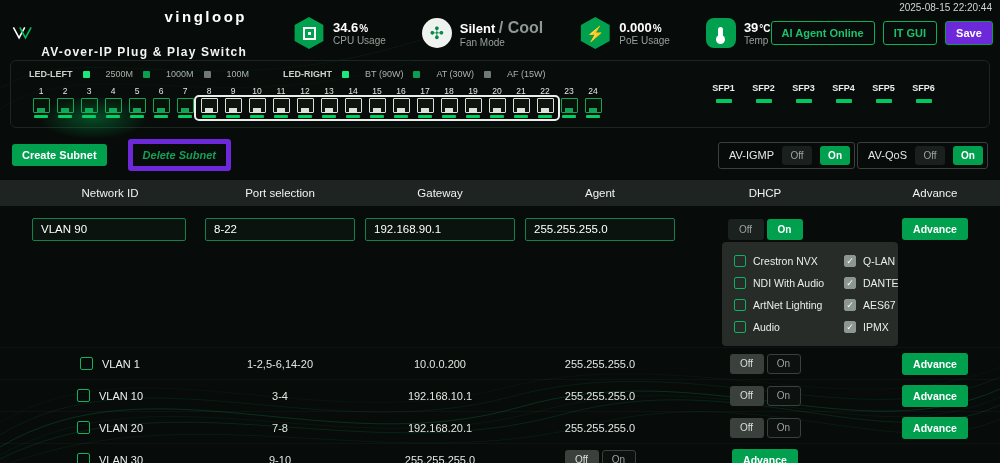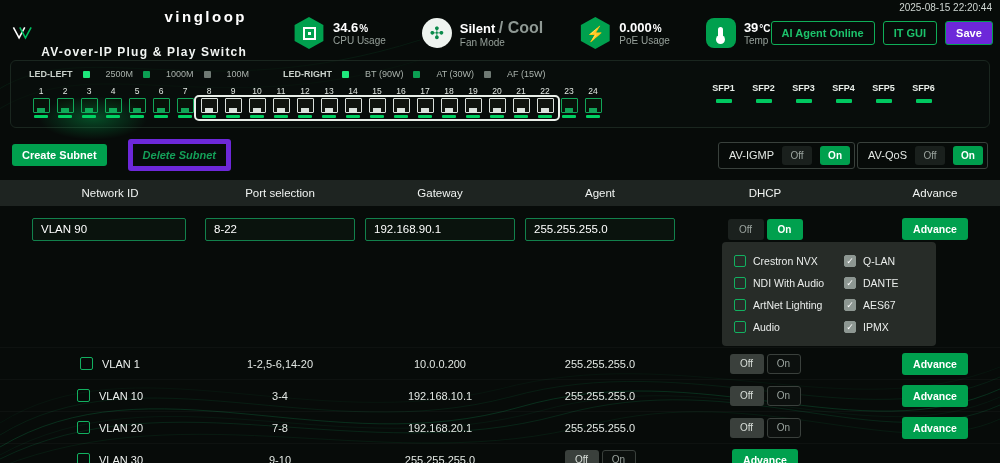--- a/index.html
+++ b/index.html
@@ -91,21 +91,21 @@
   .field { height:23px; background:#0a130d; border:1px solid #12814c; border-radius:2px; color:#fff;
            font-size:11.5px; padding:0 8px; width:150px; font-family:inherit; display:block; margin:0 auto; }
   .field-id { margin:0 0 0 12px; width:154px; }
   .toggle { display:inline-flex; gap:3px; justify-self:center; }
   .edit-toggle .off-seg { background:#1b211e; color:#9aa39e; }
   .edit-toggle .on-seg { background:#00a04e; color:#fff; font-weight:bold; min-width:36px; height:21px; }
   .edit-toggle .off-seg { min-width:36px; height:21px; }
   .btn-advance { background:#00a04e; border:none; border-radius:3px; color:#fff; font-weight:bold;
                  font-size:10.5px; padding:5px 11px; justify-self:center; cursor:pointer; font-family:inherit; }
 
-  .protocol-panel { position:absolute; left:722px; top:36px; width:214px; background:#272c28; border-radius:4px;
+  .protocol-panel { position:absolute; left:722px; top:36px; width:176px; background:#272c28; border-radius:4px;
                     padding:13px 12px; display:grid; grid-template-columns:110px 1fr; row-gap:10px; z-index:6; }
   .proto-item { display:flex; align-items:center; gap:7px; font-size:10.5px; color:#eaede b; color:#eaedeb; }
   .pcheck { width:12px; height:12px; border-radius:2px; border:1px solid #12b060; display:inline-flex;
             align-items:center; justify-content:center; font-size:9px; color:#fff; flex:0 0 auto; }
   .pcheck.on { border-color:#8d9792; background:#8d9792; }
 
   .rows { margin-top:104px; }
   .trow { height:32px; font-size:11px; color:#e2e7e3; border-top:1px solid rgba(255,255,255,.03); }
   .tc { text-align:center; }
   .c-id { display:flex; align-items:center; justify-content:center; gap:9px; }

